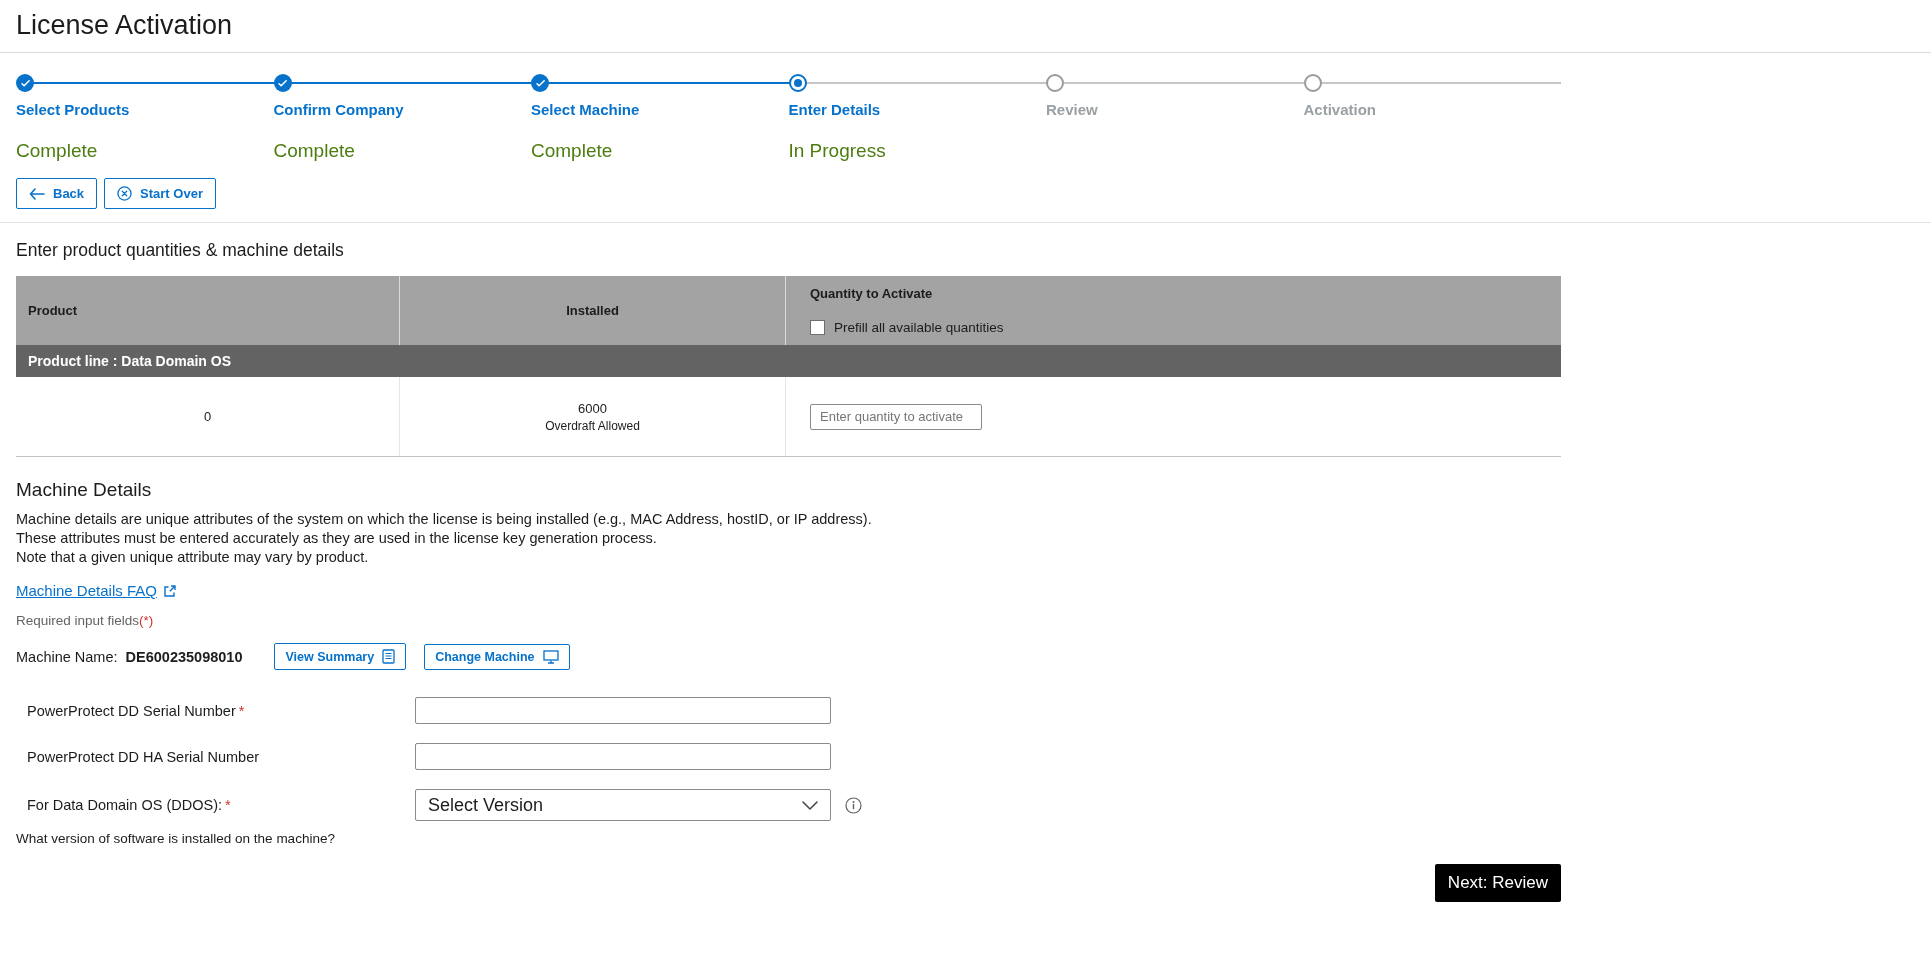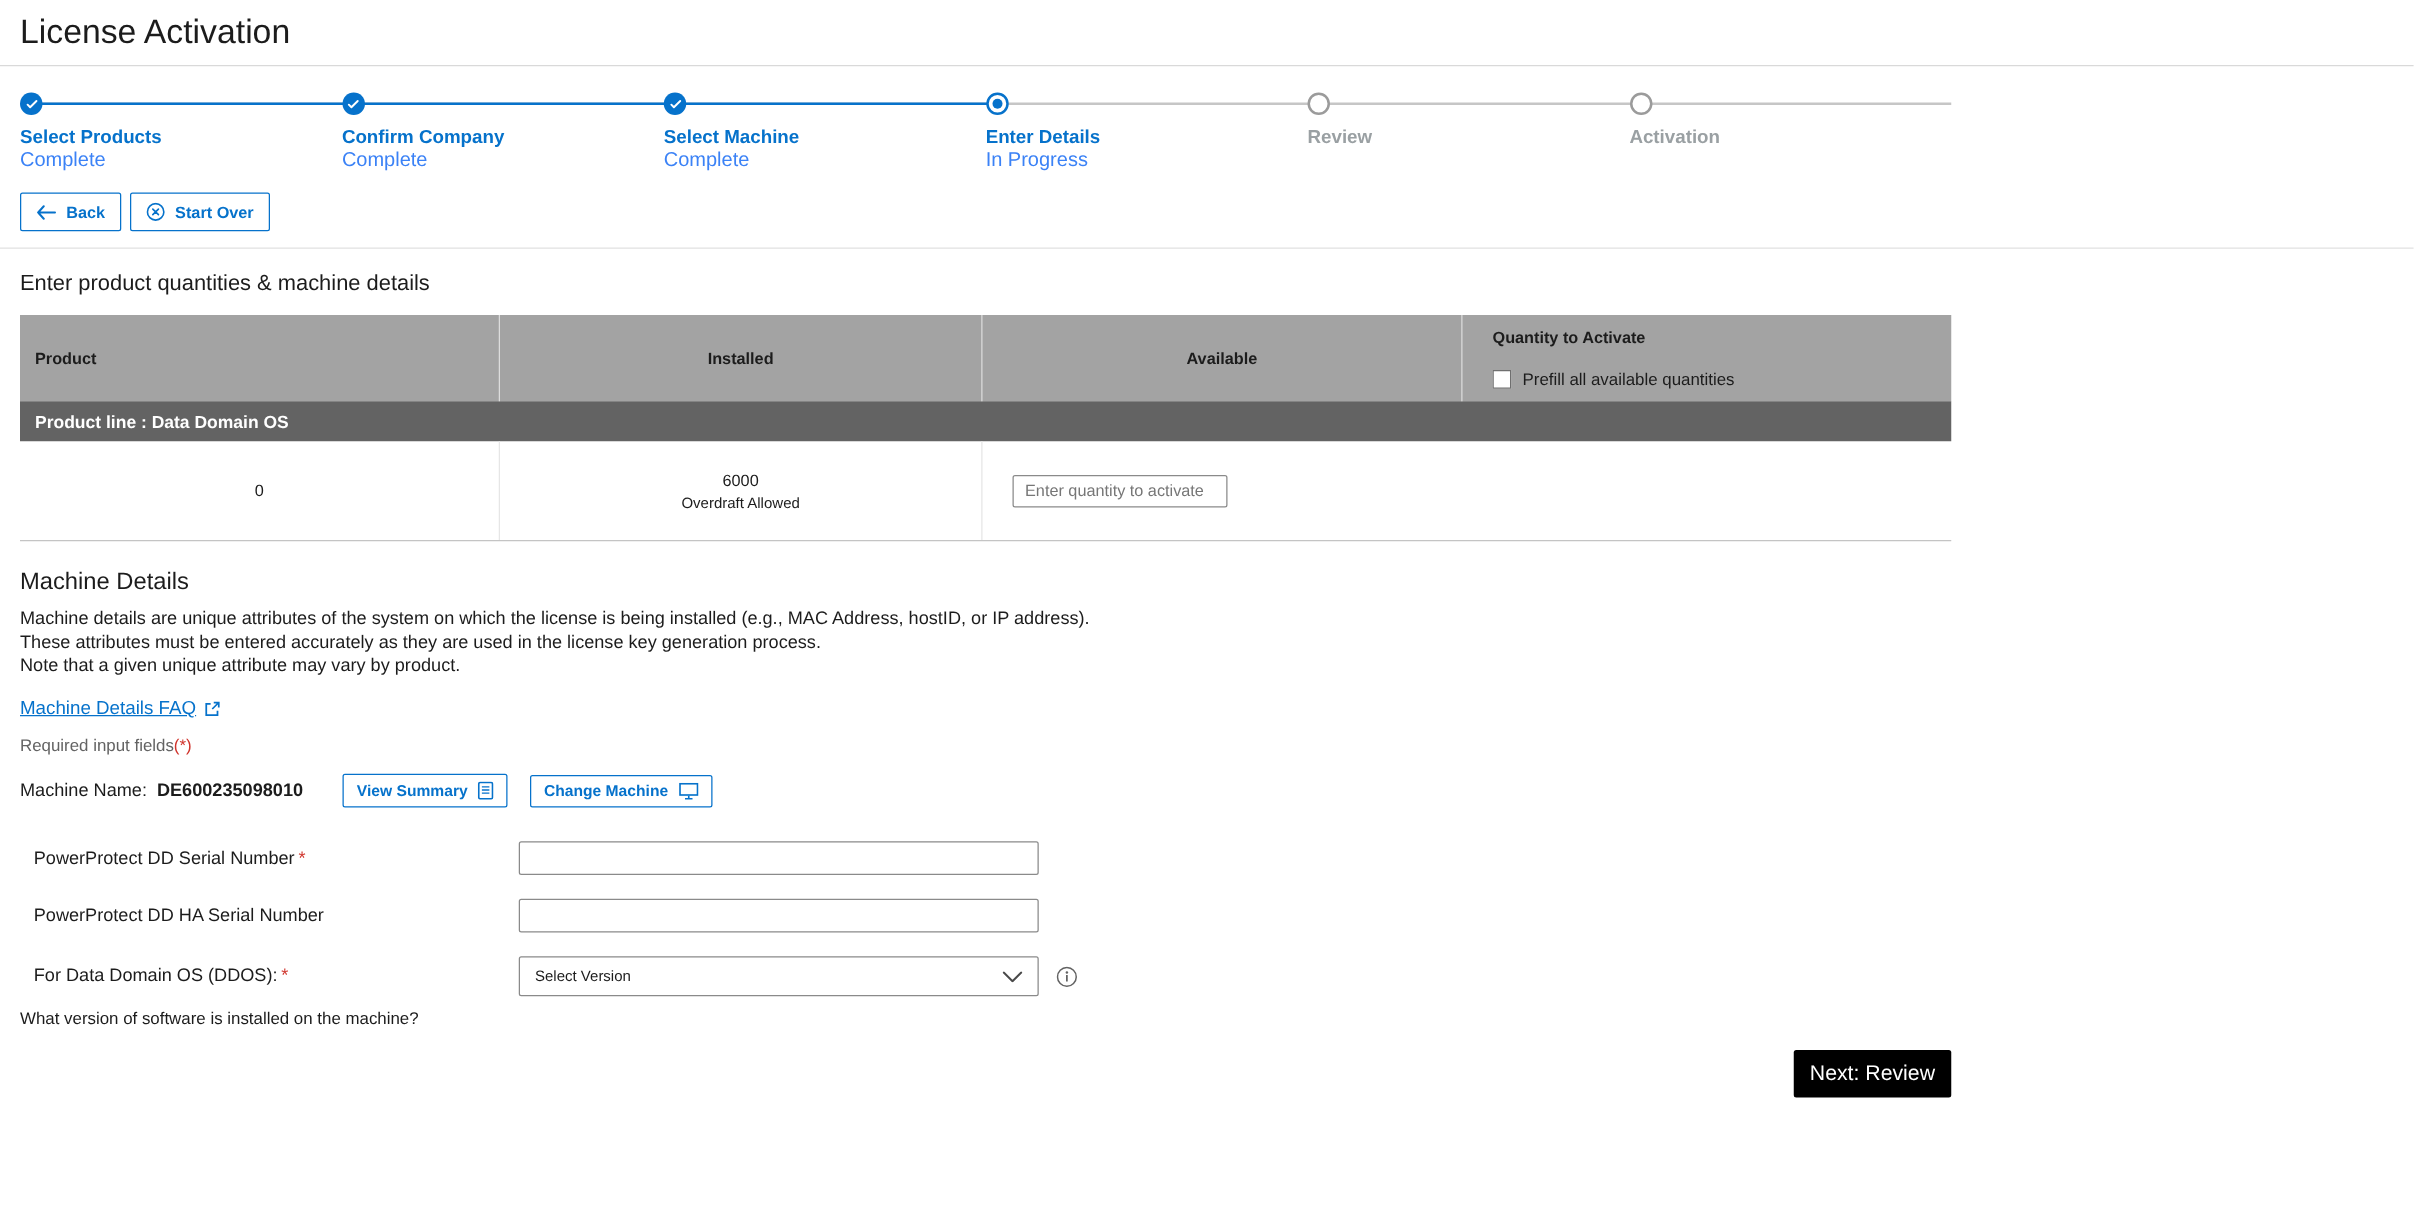--- a/index.html
+++ b/index.html
@@ -25,21 +25,21 @@
   .step-circle {
     width: 18px; height: 18px; border-radius: 50%; background: #fff;
     display: flex; align-items: center; justify-content: center; position: relative; z-index: 1;
   }
   .step.complete .step-circle { background: #0672CB; }
   .step.current .step-circle { border: 2px solid #0672CB; }
   .step.current .step-circle::after { content: ""; width: 8px; height: 8px; border-radius: 50%; background: #0672CB; }
   .step.upcoming .step-circle { border: 2px solid #9b9b9b; }
   .step-label { margin-top: 9px; font-size: 15px; font-weight: 700; color: #0672CB; }
   .step.upcoming .step-label { color: #9aa0a3; }
-  .step-status { margin-top: 2px; font-size: 16px; color: #3b82f6; }
+  .step-status { margin-top: 22px; font-size: 19px; color: #4d7c0f; }
 
   
   .toolbar { display: flex; gap: 7px; margin: 16px 16px 13px; }
   .btn-outline {
     display: inline-flex; align-items: center; gap: 8px;
     border: 1px solid #0672CB; background: #fff; color: #0672CB;
     font-family: inherit; font-weight: 700; font-size: 13px;
     padding: 7px 12px; border-radius: 2px; cursor: pointer;
   }
 
@@ -101,21 +101,21 @@
   .form-row { display: flex; align-items: center; margin-bottom: 19px; }
   .form-label { width: 399px; padding-left: 11px; font-size: 14.5px; flex: none; }
   .asterisk { color: #d0342c; margin-left: 3px; }
   .text-input {
     width: 416px; height: 27px; border: 1px solid #8a8a8a; border-radius: 2px;
     padding: 0 10px; font-size: 14px; font-family: inherit;
   }
   .select-box {
     width: 416px; height: 32px; border: 1px solid #8a8a8a; border-radius: 2px;
     display: flex; align-items: center; justify-content: space-between;
-    padding: 0 12px; font-size: 12px; cursor: pointer; background: #fff;
+    padding: 0 12px; font-size: 18px; cursor: pointer; background: #fff;
   }
   .info-wrap { margin-left: 14px; display: inline-flex; cursor: pointer; }
   .helper-text { font-size: 13.5px; margin: -9px 0 0; }
 
   
   .footer { display: flex; justify-content: flex-end; margin: 18px 16px 0; width: 1545px; }
   .btn-primary {
     background: #000000; color: #fff; border: none; border-radius: 2px;
     font-family: inherit; font-weight: 400; font-size: 17px;
     padding: 9px 13px; cursor: pointer;
@@ -205,21 +205,20 @@
 </div>
 
 <div class="panel">
 
   <div class="section-heading">Enter product quantities &amp; machine details</div>
 
   <div class="ptable">
     <div class="thead">
       <div class="th">Product</div>
       <div class="th th-installed">Installed</div>
-      <div class="th th-available">Available</div>
       <div class="th th-quantity">
         <span>Quantity to Activate</span>
         <span class="prefill">
           <span class="checkbox"></span>
           <span>Prefill all available quantities</span>
         </span>
       </div>
     </div>
 
     <div class="group-row">Product line : Data Domain OS</div>

